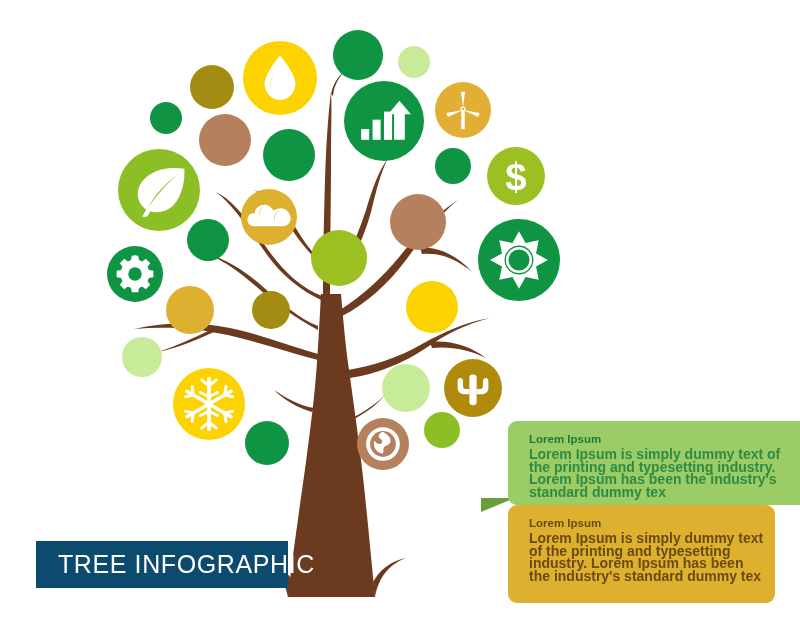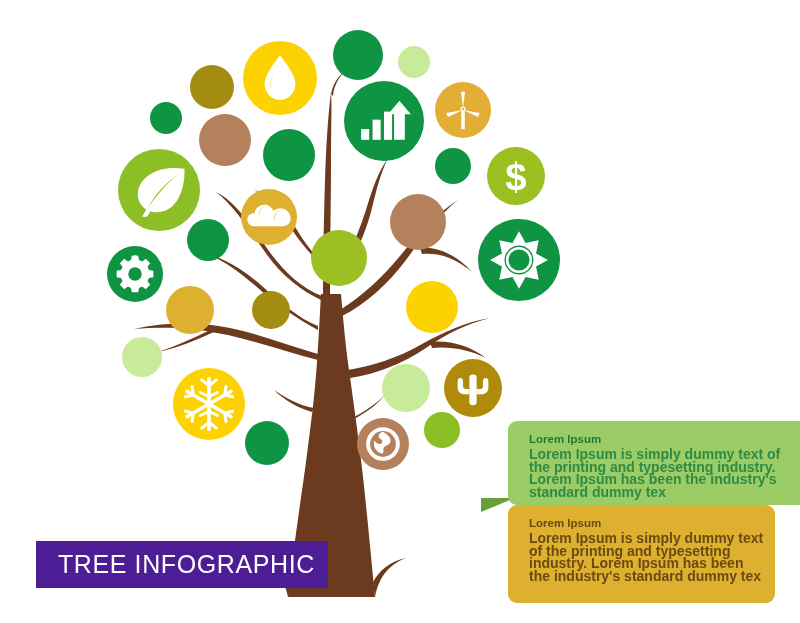--- a/index.html
+++ b/index.html
@@ -22,23 +22,23 @@
     left: 0;
     top: 0;
     width: 800px;
     height: 623px;
   }
   
   .title-ribbon {
     position: absolute;
     left: 36px;
     top: 541px;
-    width: 292px;
+    width: 252px;
     height: 47px;
-    background: #4c1d95;
+    background: #0c4a6e;
     z-index: 6;
   }
   .title-ribbon .title-text {
     position: absolute;
     left: 22px;
     top: 9px;
     font-size: 25px;
     letter-spacing: 0.6px;
     color: #ffffff;
     font-weight: 400;

